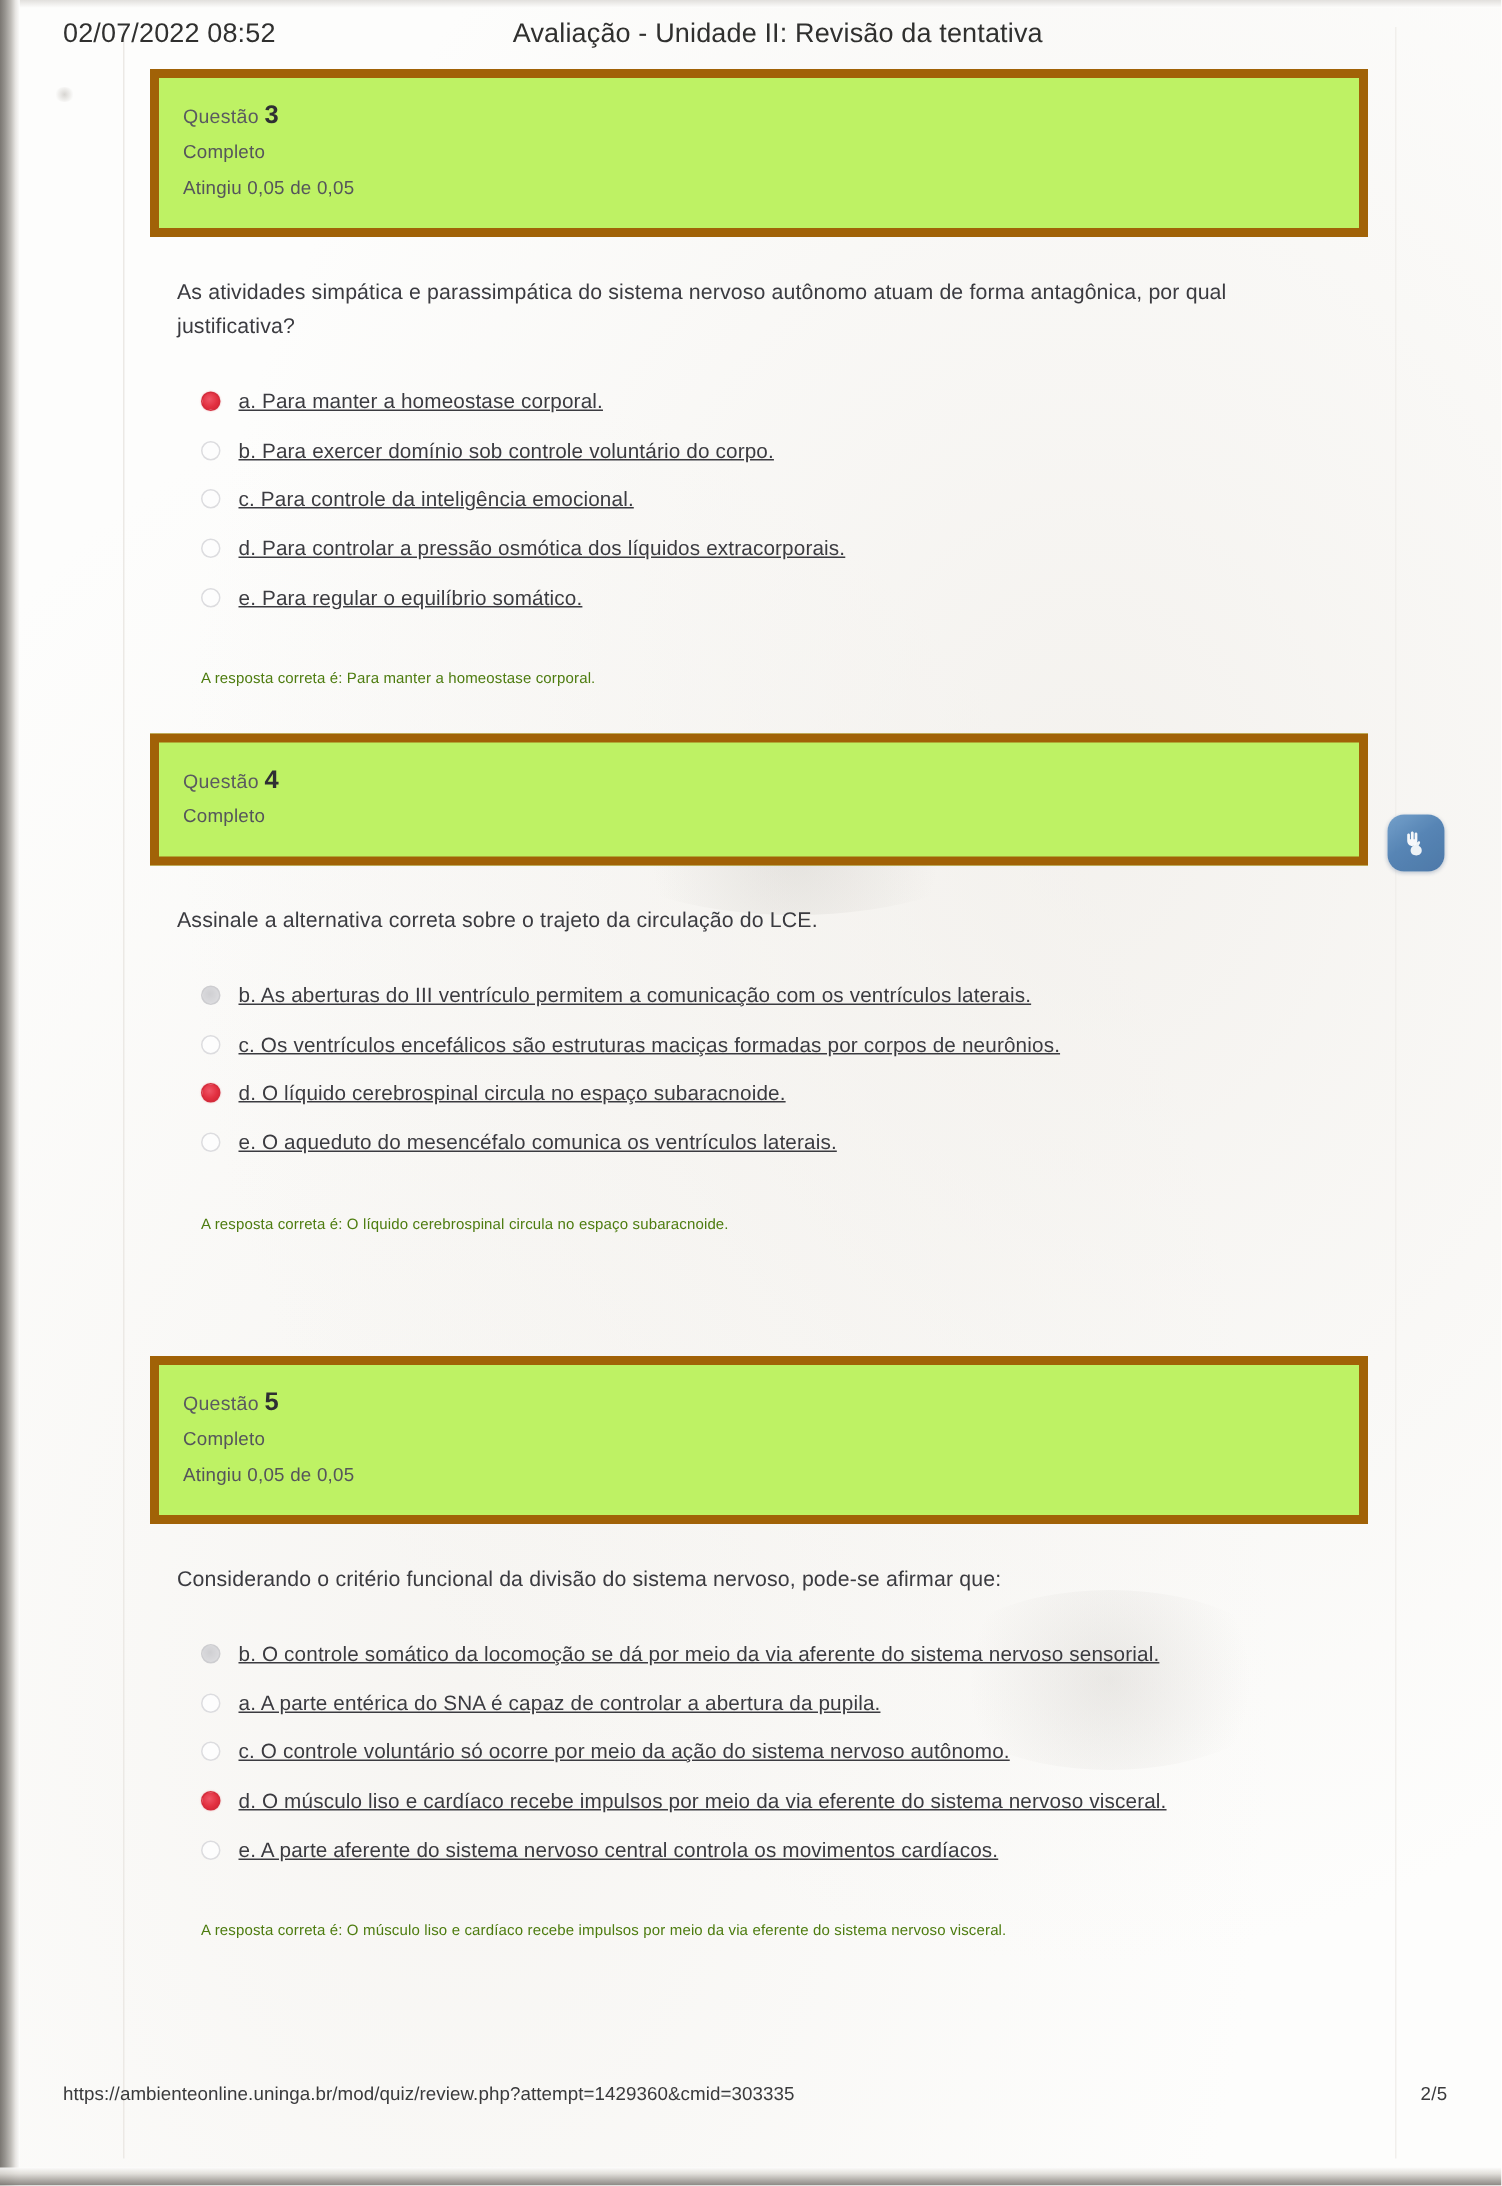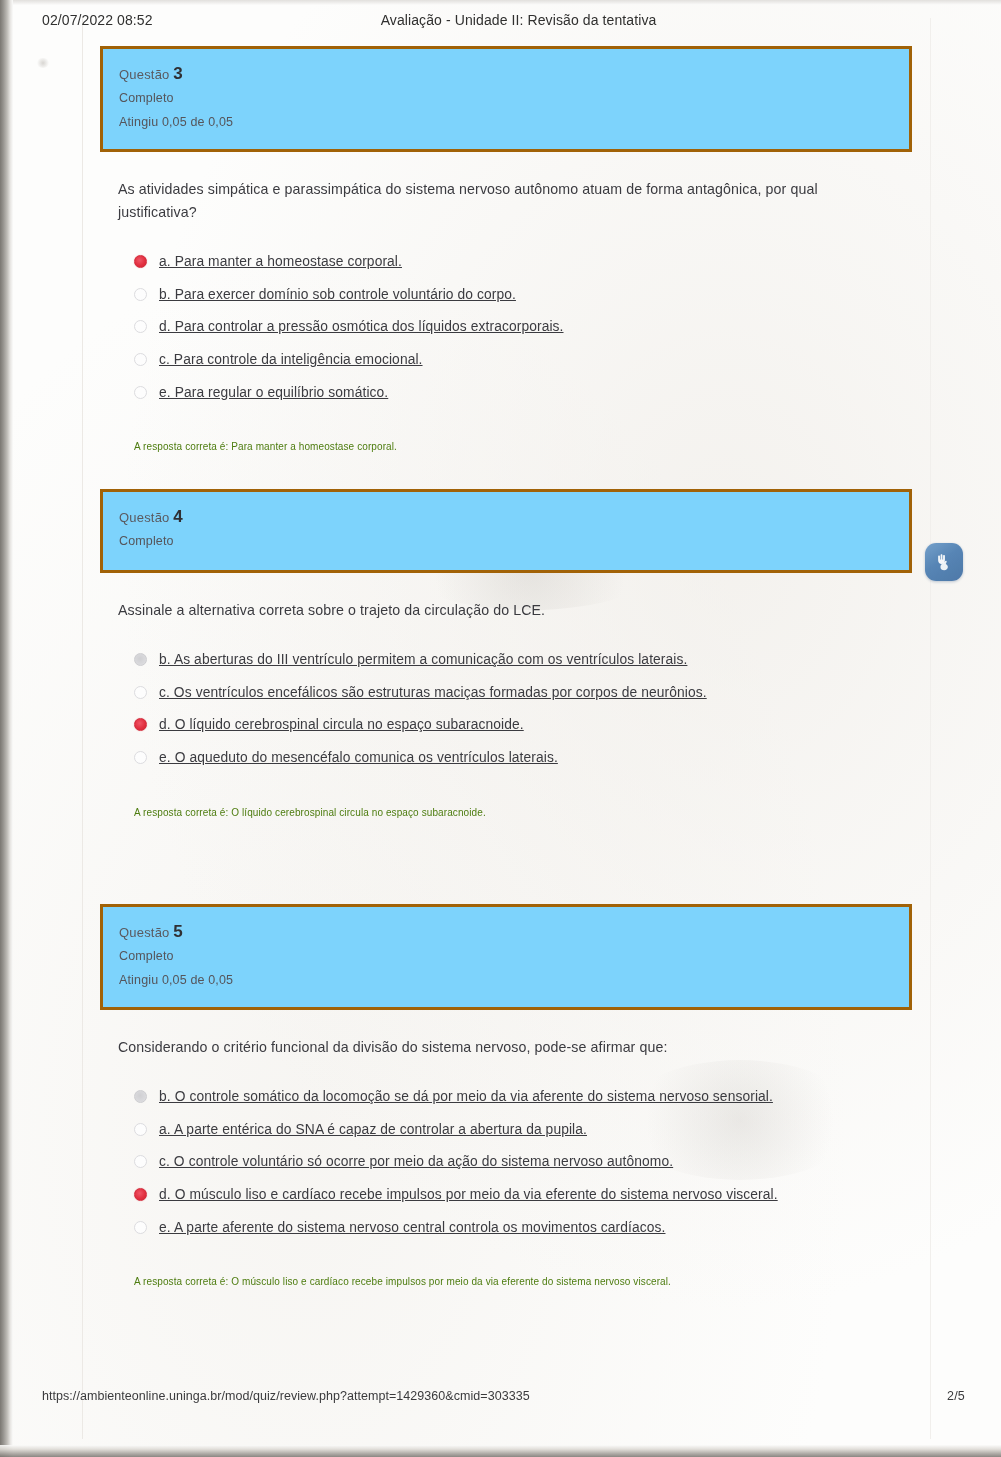--- a/index.html
+++ b/index.html
@@ -65,21 +65,21 @@
       radial-gradient(ellipse at 72% 38%, rgba(236,232,226,.55) 0%, rgba(255,255,255,0) 60%),
       radial-gradient(ellipse at 30% 78%, rgba(240,237,232,.5) 0%, rgba(255,255,255,0) 55%);
     pointer-events: none;
   }
 
   
   .page-header {
     position: absolute;
     top: 12px; left: 0; right: 0;
     height: 26px;
-    font-size: 14px;
+    font-size: 18px;
     color: #30302f;
   }
   .header-date {
     position: absolute;
     left: 42px; top: 0;
     letter-spacing: .1px;
   }
   .header-title {
     position: absolute;
     left: 0; right: 0; top: 0;
@@ -93,22 +93,22 @@
     position: absolute;
     left: 0; top: 0;
     width: 1001px;
   }
   .question {
     position: absolute;
     left: 100px;
     width: 812px;
   }
   .q-info {
-    border: 3px solid #a16207;
-    background: #7dd3fc;
+    border: 6px solid #a16207;
+    background: #bef264;
     padding: 12px 16px 14px 16px;
     min-height: 84px;
   }
   .q-number {
     font-size: 13px;
     color: #5a5a60;
     letter-spacing: .2px;
     line-height: 1.55;
   }
   .q-number b {
@@ -251,25 +251,25 @@
           <label class="answer">
             <span class="radio correct"></span>
             <span class="answer-label">a. Para manter a homeostase corporal.</span>
           </label>
           <label class="answer">
             <span class="radio"></span>
             <span class="answer-label">b. Para exercer domínio sob controle voluntário do corpo.</span>
           </label>
           <label class="answer">
             <span class="radio"></span>
+            <span class="answer-label">c. Para controle da inteligência emocional.</span>
+          </label>
+          <label class="answer">
+            <span class="radio"></span>
             <span class="answer-label">d. Para controlar a pressão osmótica dos líquidos extracorporais.</span>
-          </label>
-          <label class="answer">
-            <span class="radio"></span>
-            <span class="answer-label">c. Para controle da inteligência emocional.</span>
           </label>
           <label class="answer">
             <span class="radio"></span>
             <span class="answer-label">e. Para regular o equilíbrio somático.</span>
           </label>
         </div>
         <div class="feedback">A resposta correta é: Para manter a homeostase corporal.</div>
       </div>
     </section>
 

